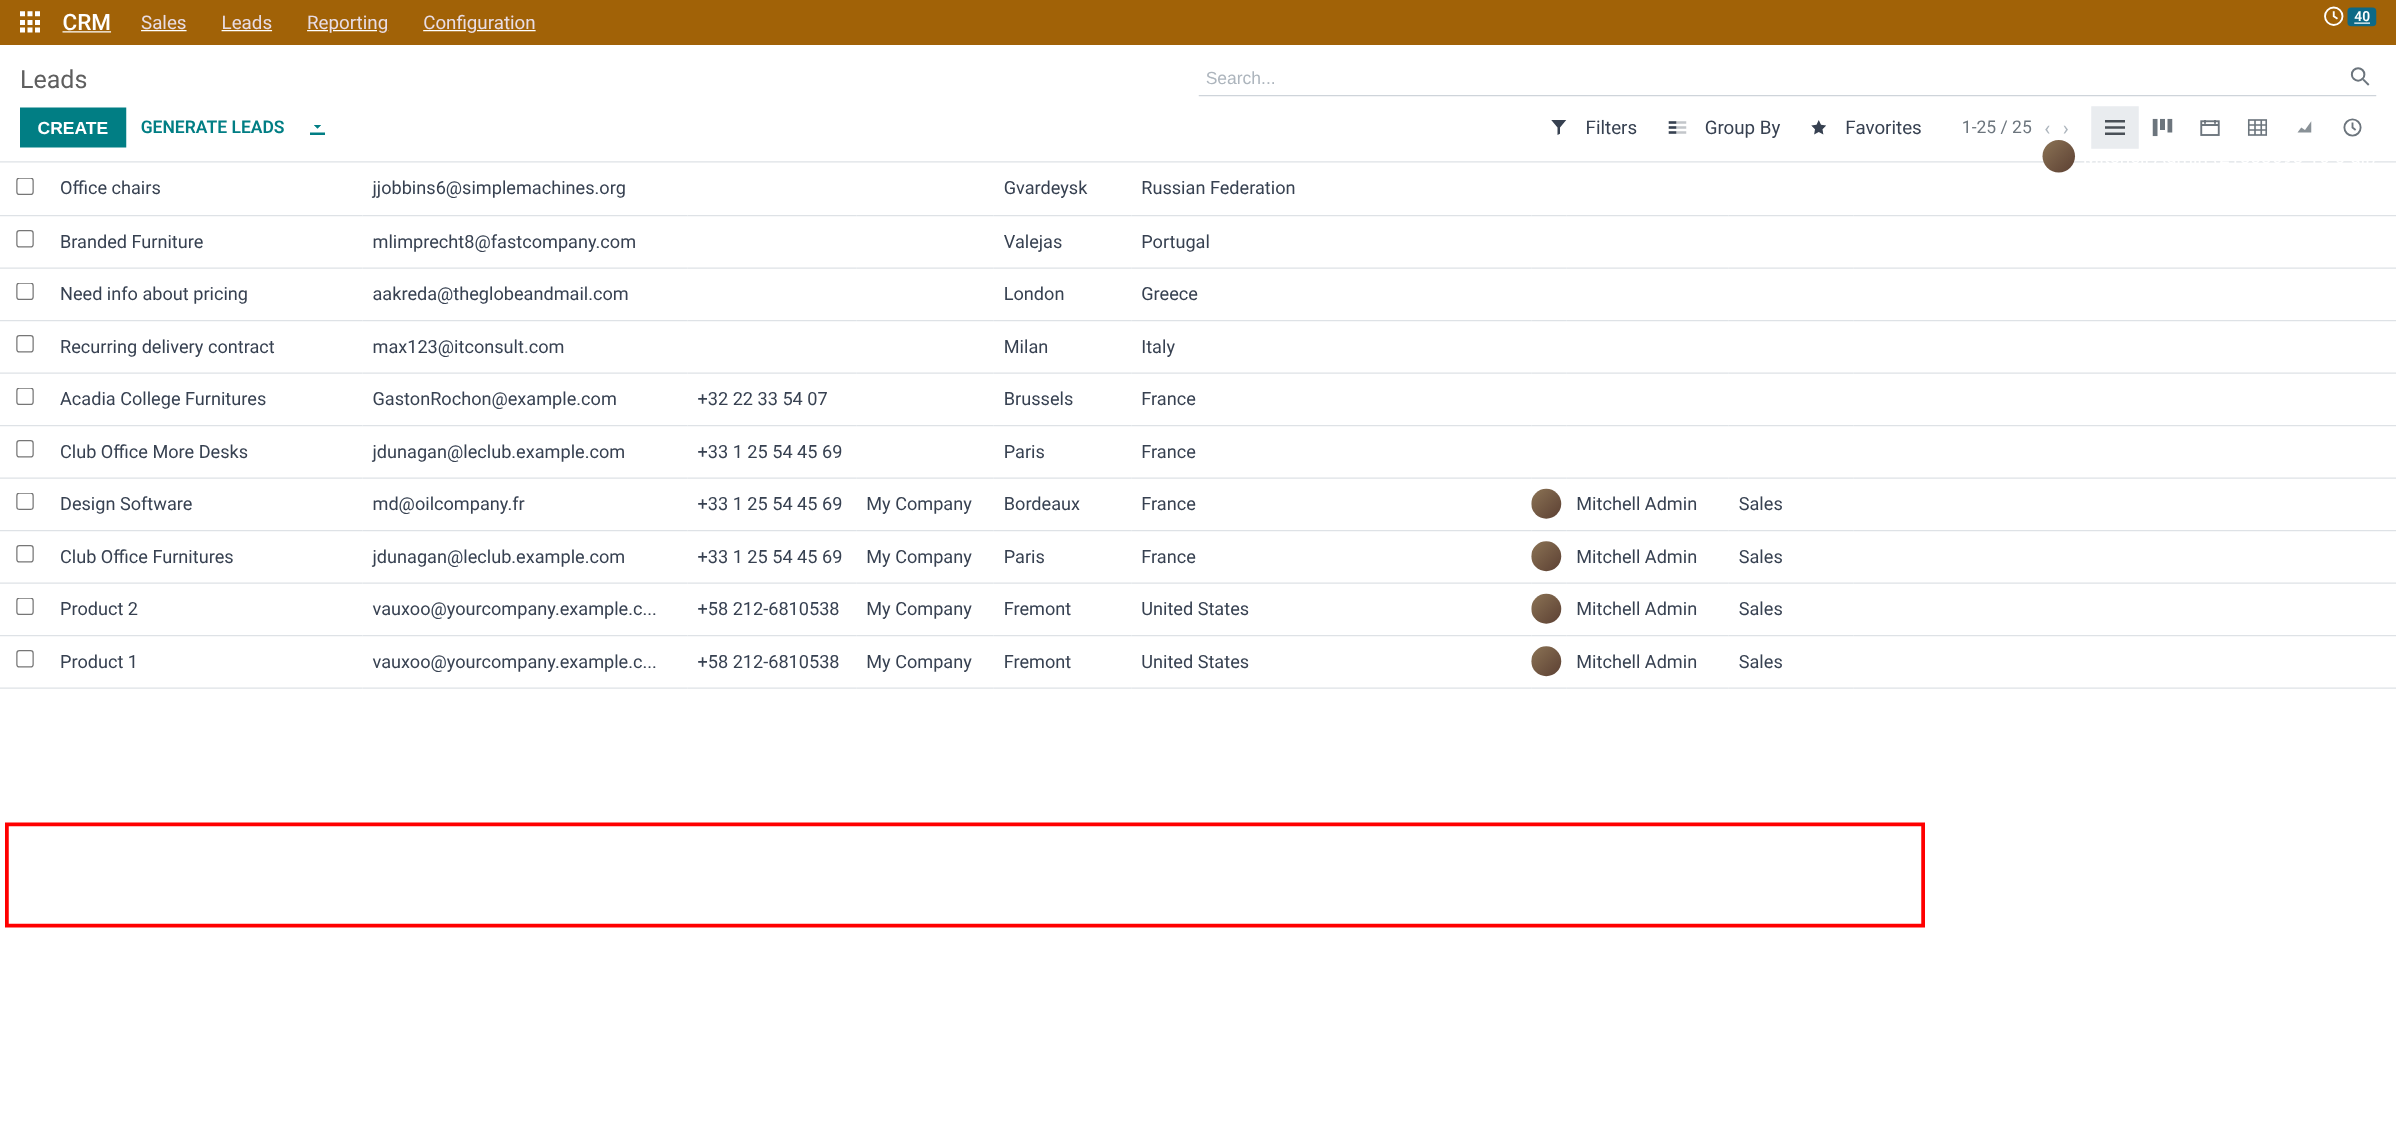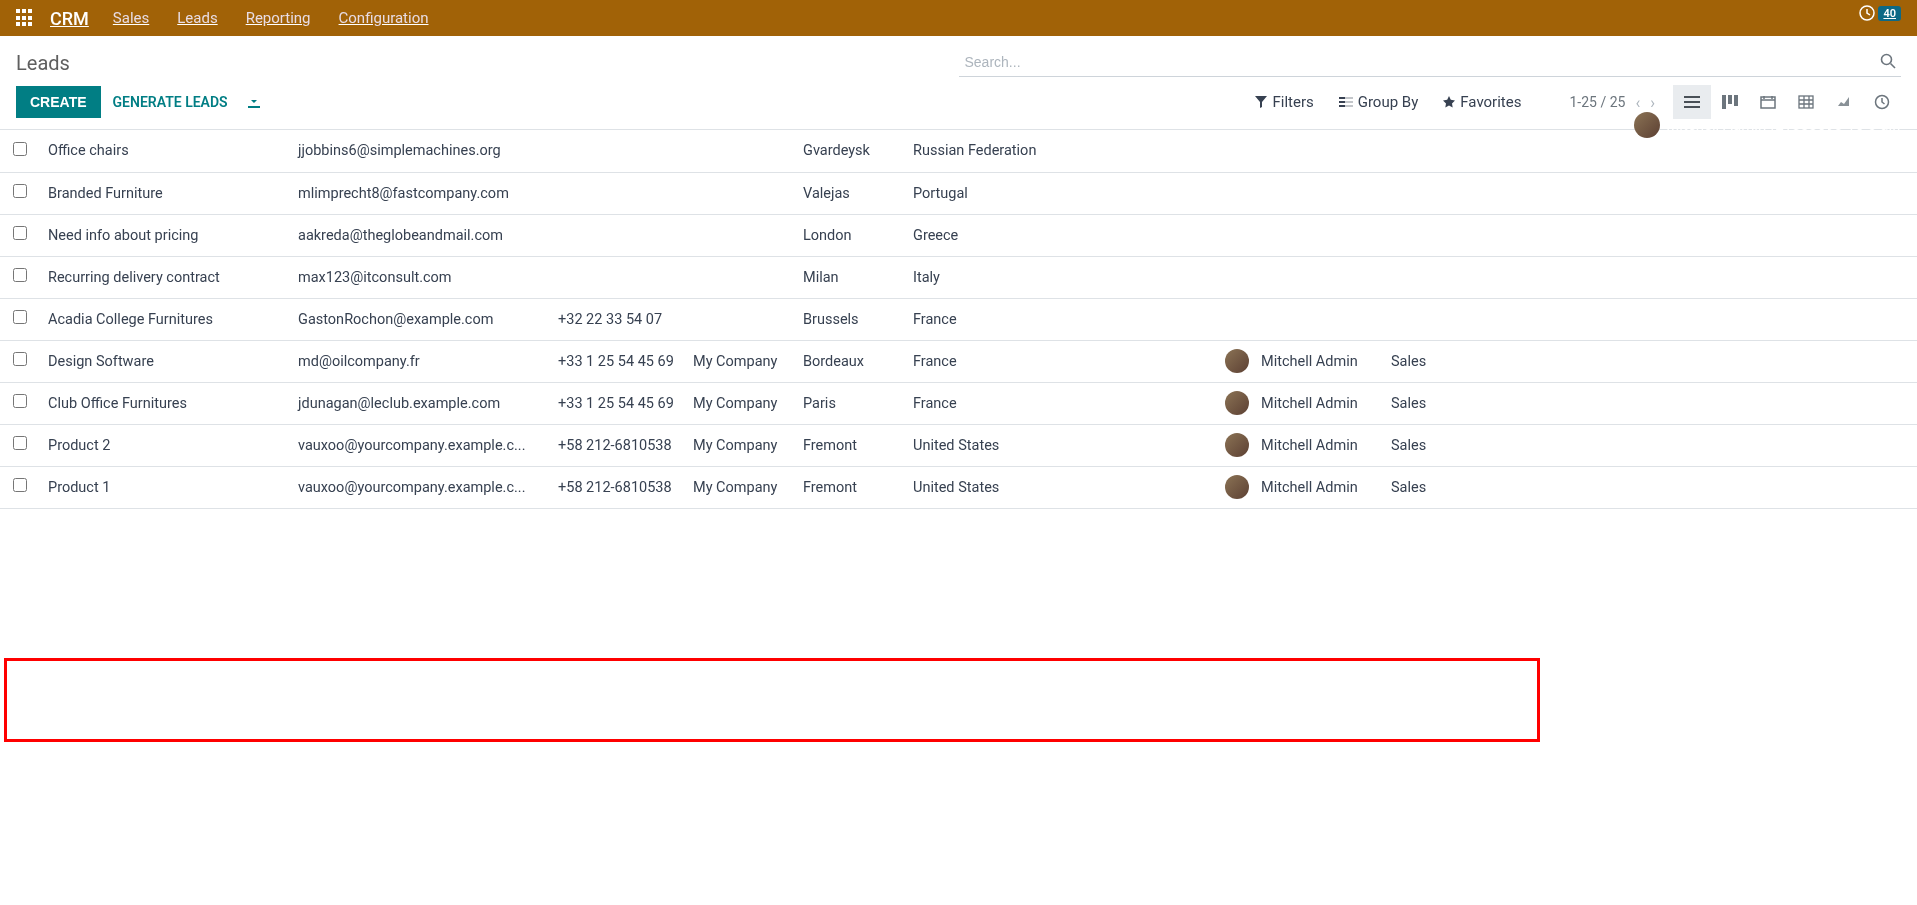--- a/index.html
+++ b/index.html
@@ -26,22 +26,22 @@
 .cp-title { font-size: 20px; color: #5f5f5f; font-weight: 400; }
 .cp-search-wrap { margin-left: auto; width: 50%; position: relative; }
 .cp-search { width: 100%; border: none; border-bottom: 1px solid #ced4da; padding: 6px 30px 6px 6px; font-size: 14px; outline: none; }
 .cp-search::placeholder { color: #adb5bd; }
 .cp-search-icon { position: absolute; right: 4px; top: 4px; color: #6c757d; cursor: pointer; }
 .cp-row2 { display: flex; align-items: center; padding-bottom: 10px; }
 .btn-create { background: #017E84; color: #fff; border: none; padding: 8px 14px; font-size: 14px; font-weight: 600; cursor: pointer; margin-right: 12px; }
 .btn-generate { color: #017E84; font-weight: 600; font-size: 14px; cursor: pointer; margin-right: 18px; }
 .btn-import { color: #017E84; cursor: pointer; }
 .cp-middle { display: flex; gap: 24px; margin-left: auto; align-items: center; }
-.filter-btn { display: flex; align-items: center; gap: 4px; color: #374151; cursor: pointer; font-size: 15px; }
-.cp-right { display: flex; align-items: center; gap: 18px; margin-left: 48px; }
+.filter-btn { display: flex; align-items: center; gap: 14px; color: #374151; cursor: pointer; font-size: 15px; }
+.cp-right { display: flex; align-items: center; gap: 18px; margin-left: 32px; }
 .pager { color: #6c757d; font-size: 14px; display: flex; align-items: center; gap: 10px; }
 .pager .nav { color: #adb5bd; cursor: pointer; font-size: 16px; }
 .view-switcher { display: flex; gap: 0; }
 .view-btn { width: 38px; height: 34px; display: flex; align-items: center; justify-content: center; color: #6c757d; cursor: pointer; }
 .view-btn.active { background: #e9ecef; color: #495057; }
 
 
 .list-wrap { height: calc(100vh - 46px - 108px); overflow-y: scroll; position: relative; }
 .list-table { width: 100%; border-collapse: collapse; }
 .list-table tr { border-bottom: 1px solid #dee2e6; height: 42px; }
@@ -279,20 +279,33 @@
     <td class="col-company"></td>
     <td class="col-city">Brussels</td>
     <td class="col-country">France</td>
     <td class="col-avatar"></td>
     <td class="col-sales"></td>
     <td class="col-team"></td>
     <td></td>
   </tr>
         <tr>
     <td class="chk"><input type="checkbox" style=""></td>
+    <td class="col-name">Club Office More Desks</td>
+    <td class="col-email">jdunagan@leclub.example.com</td>
+    <td class="col-phone">+33 1 25 54 45 69</td>
+    <td class="col-company"></td>
+    <td class="col-city">Paris</td>
+    <td class="col-country">France</td>
+    <td class="col-avatar"></td>
+    <td class="col-sales"></td>
+    <td class="col-team"></td>
+    <td></td>
+  </tr>
+        <tr>
+    <td class="chk"><input type="checkbox" style=""></td>
     <td class="col-name">Design Software</td>
     <td class="col-email">md@oilcompany.fr</td>
     <td class="col-phone">+33 1 25 54 45 69</td>
     <td class="col-company">My Company</td>
     <td class="col-city">Bordeaux</td>
     <td class="col-country">France</td>
     <td class="col-avatar"><span class="row-avatar"></span></td>
     <td class="col-sales">Mitchell Admin</td>
     <td class="col-team">Sales</td>
     <td></td>

